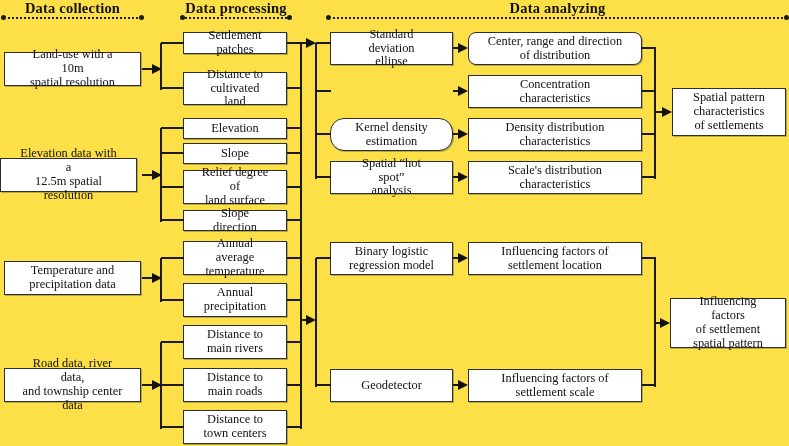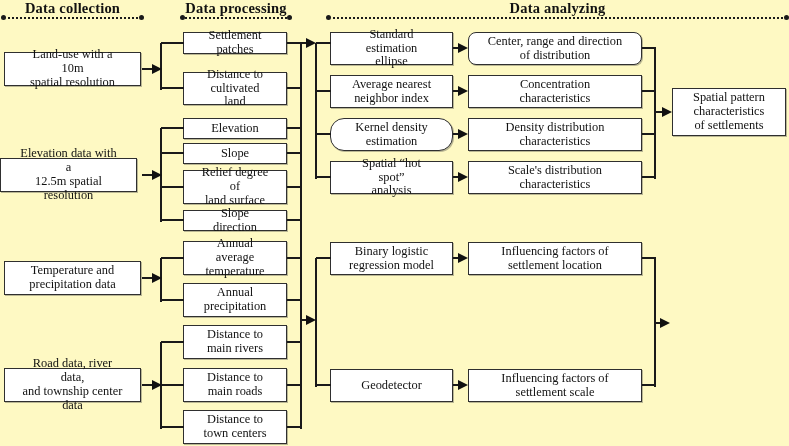--- a/index.html
+++ b/index.html
@@ -1,20 +1,20 @@
 <!DOCTYPE html>
 <html><head>
 <meta charset="utf-8">
 <style>
   html, body { margin: 0; padding: 0; background: #fff; }
   #stage {
     position: relative;
     width: 789px;
     height: 446px;
-    background: #fef9c3;
+    background: #fde047;
     font-family: "Liberation Serif", "DejaVu Serif", serif;
     color: #111;
     overflow: hidden;
   }
   .hdr {
     position: absolute;
     top: 0;
     height: 16px;
     font-size: 14.5px;
     font-weight: bold;
@@ -101,24 +101,22 @@
 temperature</div>
   <div class="box" style="left:183px;top:283px;width:104px;height:34px;">Annual
 precipitation</div>
   <div class="box" style="left:183px;top:325px;width:104px;height:34px;">Distance to
 main rivers</div>
   <div class="box" style="left:183px;top:368px;width:104px;height:34px;">Distance to
 main roads</div>
   <div class="box" style="left:183px;top:410px;width:104px;height:34px;">Distance to
 town centers</div>
 
-  <div class="box" style="left:330px;top:32px;width:123px;height:33px;">Standard estimation
+  <div class="box" style="left:330px;top:32px;width:123px;height:33px;">Standard deviation
 ellipse</div>
-  <div class="box" style="left:330px;top:75px;width:123px;height:33px;">Average nearest
-neighbor index</div>
   <div class="box" style="left:330px;top:118px;width:123px;height:33px;border-radius:14px;">Kernel density
 estimation</div>
   <div class="box" style="left:330px;top:161px;width:123px;height:33px;">Spatial “hot spot”
 analysis</div>
   <div class="box" style="left:330px;top:242px;width:123px;height:33px;">Binary logistic
 regression model</div>
   <div class="box" style="left:330px;top:369px;width:123px;height:33px;">Geodetector</div>
 
   <div class="box" style="left:468px;top:32px;width:174px;height:33px;border-radius:8px;">Center, range and direction
 of distribution</div>
@@ -129,20 +127,23 @@
   <div class="box" style="left:468px;top:161px;width:174px;height:33px;">Scale's distribution
 characteristics</div>
   <div class="box" style="left:468px;top:242px;width:174px;height:33px;">Influencing factors of
 settlement location</div>
   <div class="box" style="left:468px;top:369px;width:174px;height:33px;">Influencing factors of
 settlement scale</div>
 
   <div class="box" style="left:672px;top:88px;width:114px;height:48px;">Spatial pattern
 characteristics
 of settlements</div>
+  <div class="box" style="left:670px;top:298px;width:116px;height:50px;">Influencing factors
+of settlement
+spatial pattern</div>
 
 <div class="line-h" style="left: 142px; top: 68px; width: 11px; height: 2px;"></div>
     <div class="line-h" style="left: 142px; top: 174px; width: 11px; height: 2px;"></div>
     <div class="line-h" style="left: 142px; top: 277px; width: 11px; height: 2px;"></div>
     <div class="line-h" style="left: 142px; top: 384px; width: 11px; height: 2px;"></div>
     <div class="line-h" style="left: 161px; top: 42px; width: 23px; height: 2px;"></div>
     <div class="line-h" style="left: 161px; top: 87px; width: 23px; height: 2px;"></div>
     <div class="line-h" style="left: 161px; top: 127px; width: 23px; height: 2px;"></div>
     <div class="line-h" style="left: 161px; top: 152px; width: 23px; height: 2px;"></div>
     <div class="line-h" style="left: 161px; top: 186px; width: 23px; height: 2px;"></div>

